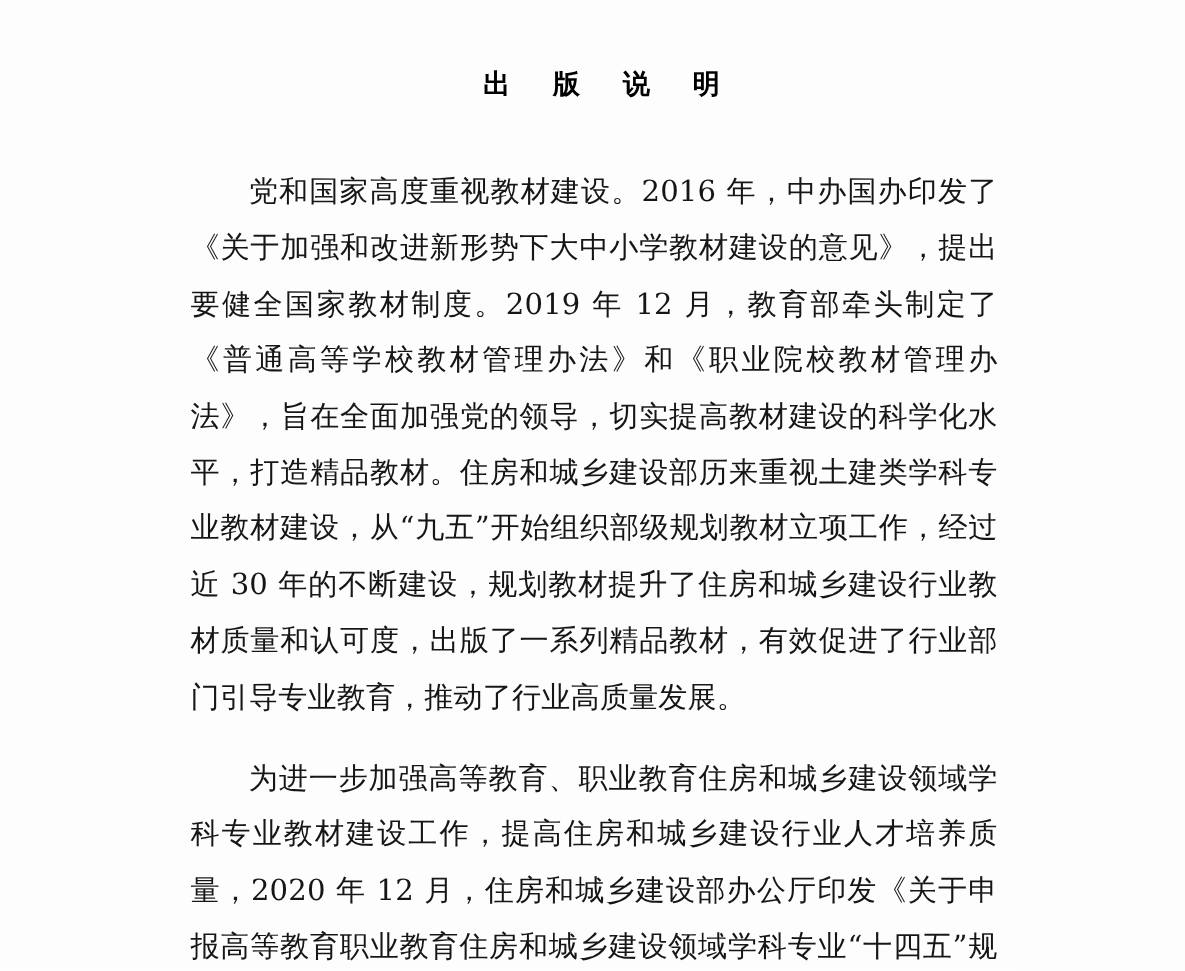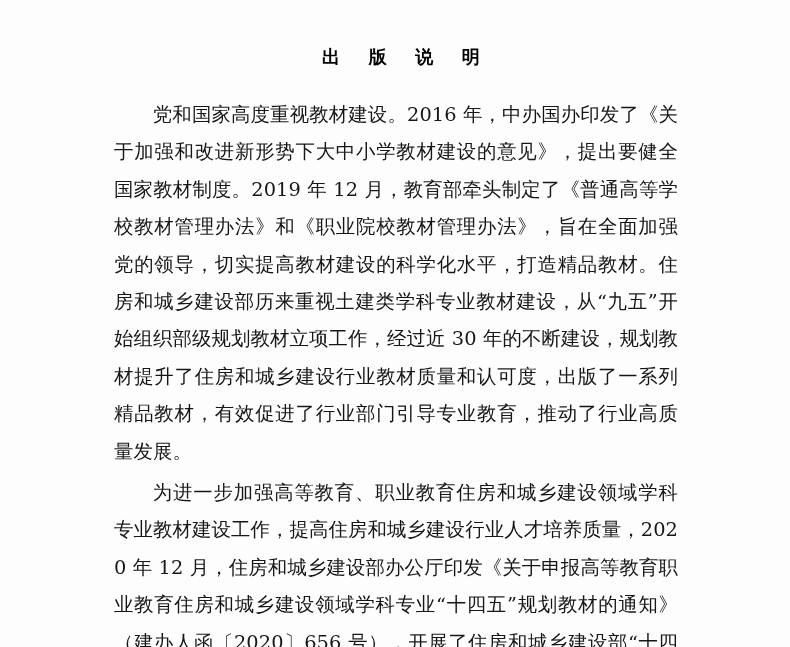--- a/index.html
+++ b/index.html
@@ -42,21 +42,21 @@
 
   
   .body-col {
     position: absolute;
     top: 92px;
     left: 110px;
     width: 572px;
   }
 
   .para {
-    margin: 4px;
+    margin: 17px;
     font-size: 19.4px;
     line-height: 37.4px;
     text-align: justify;
     text-justify: inter-character;
     text-indent: 2em;
     color: #161616;
     letter-spacing: 0.005em;
     word-break: break-all;
     -webkit-hyphens: none;
     hyphens: none;

